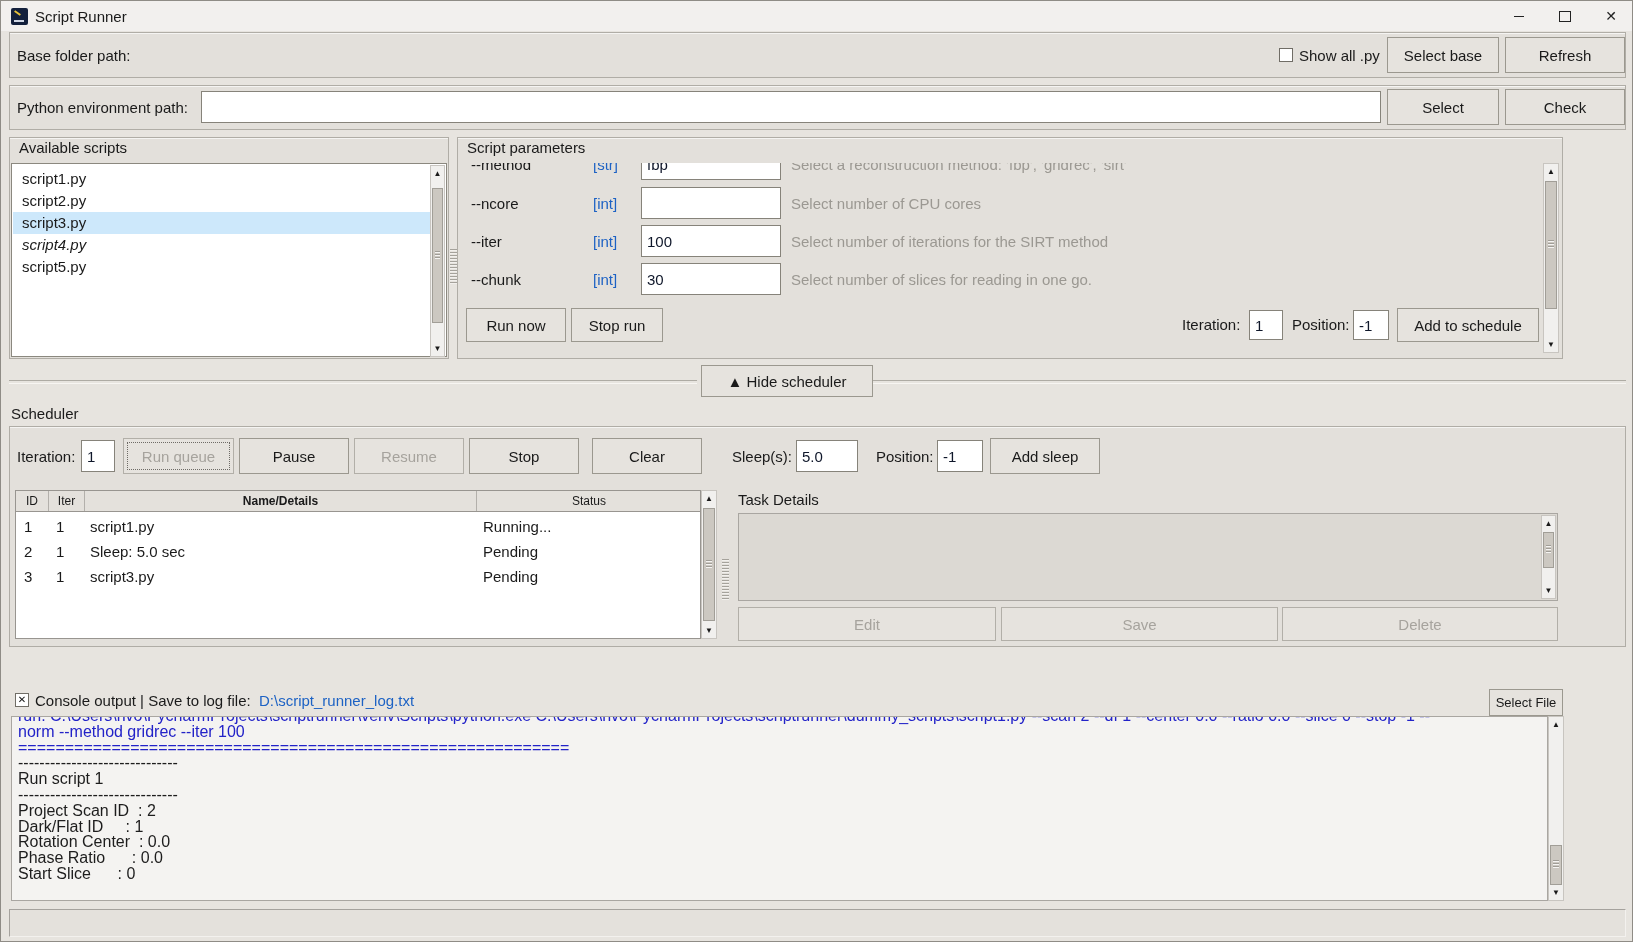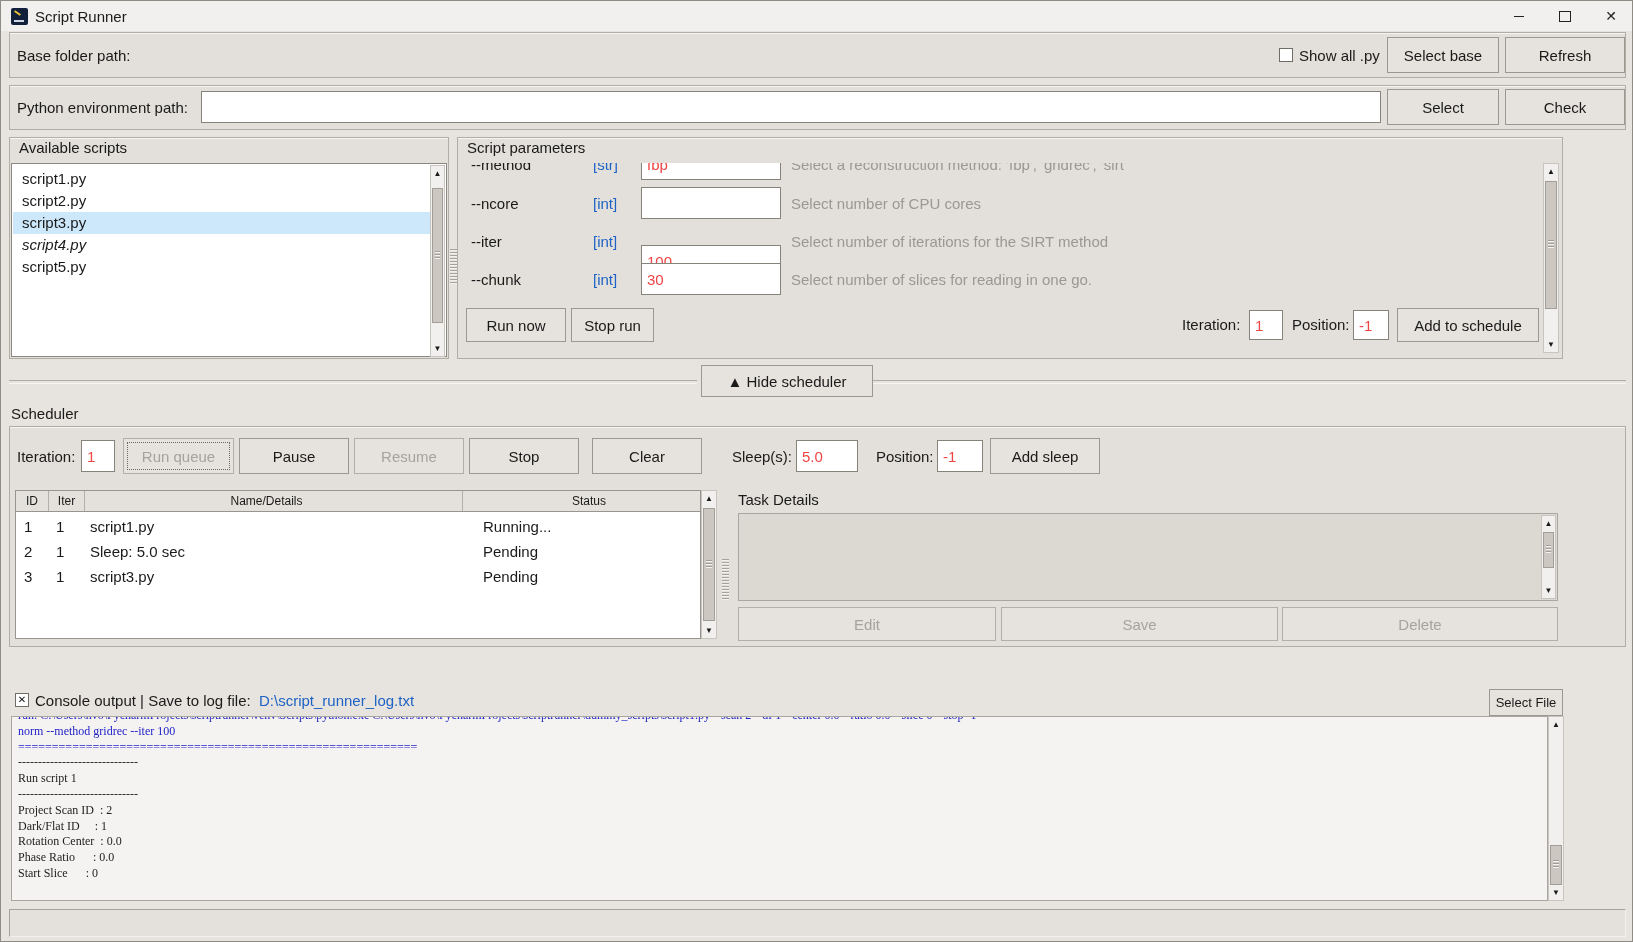--- a/index.html
+++ b/index.html
@@ -7,21 +7,21 @@
           font-family:"Liberation Sans","DejaVu Sans",sans-serif;overflow:hidden;box-sizing:border-box;color:#1a1a1a;}
   .abs{position:absolute;box-sizing:border-box;}
   .lbl{position:absolute;font-size:15px;color:#1a1a1a;white-space:nowrap;}
   .blue{color:#1d62c4;}
   .gray{color:#9b9892;}
   .btn{position:absolute;display:flex;align-items:center;justify-content:center;font-size:15px;color:#1a1a1a;
        background:#e6e3de;border:1px solid #9b988f;box-sizing:border-box;cursor:default;white-space:nowrap;}
   .btn.dis{color:#a6a39d;border-color:#b2afa8;}
   .btn.focusdot{outline:1px dotted #6e6b66;outline-offset:-5px;}
   .inp{position:absolute;background:#fff;border:1px solid #86837a;font-size:15px;padding:0 5px;
-       box-sizing:border-box;font-family:inherit;color:#ef4444;outline:none;}
+       box-sizing:border-box;font-family:inherit;color:#0f172a;outline:none;}
   .frame{position:absolute;background:#e3e0db;border:1px solid #b0ada6;box-shadow:inset 0 1px 0 rgba(255,255,255,.65);box-sizing:border-box;}
   .titlebar{position:absolute;left:0;top:0;width:100%;height:30px;background:#f2f0ee;}
   .wbtn{position:absolute;top:0;width:46px;height:30px;display:flex;align-items:center;justify-content:center;font-size:13px;color:#222;}
   .sunkline{position:absolute;height:2px;border-top:1px solid #aeaba4;border-bottom:1px solid #f7f5f2;}
   
   .listbox{position:absolute;background:#fff;border:1px solid #8b887f;}
   .litem{position:absolute;left:1px;font-size:15px;padding:2px 0 0 9px;width:418px;height:22px;box-sizing:border-box;white-space:nowrap;}
   .litem.sel{background:#cde8fb;}
   
   .sb{position:absolute;background:#f1f0ee;border:1px solid #c8c5c0;box-sizing:border-box;}
@@ -33,21 +33,21 @@
   
   .cb{position:absolute;width:14px;height:14px;background:#fff;border:1px solid #706d66;box-sizing:border-box;
       display:flex;align-items:center;justify-content:center;font-size:10px;font-weight:bold;color:#111;line-height:1;}
   
   .thead{position:absolute;background:#e4e1dc;border:1px solid #989590;box-sizing:border-box;}
   .thcell{position:absolute;top:0;height:100%;border-right:1px solid #b3b0ab;font-size:12px;display:flex;align-items:center;justify-content:center;box-sizing:border-box;}
   .tbody{position:absolute;background:#fff;border:1px solid #989590;border-top:none;box-sizing:border-box;}
   .tcell{position:absolute;font-size:15px;white-space:nowrap;}
   
   .console{position:absolute;background:#f4f3f1;border:1px solid #a9a6a1;overflow:hidden;box-sizing:border-box;}
-  .cl{position:relative;white-space:pre;font-family:Liberation Serif, serif;font-size:12px;line-height:15.8px;color:#1d1d1d;}
+  .cl{position:relative;white-space:pre;font-family:Liberation Sans, sans-serif;font-size:16px;line-height:15.8px;color:#1d1d1d;}
   .cl.cb2{color:#2222c8;}
   .statusbar{position:absolute;background:#e4e1dc;border:1px solid #a5a29d;border-bottom-color:#f3f1ee;border-right-color:#f3f1ee;box-sizing:border-box;}
   .appicon{position:absolute;left:10px;top:7px;width:17px;height:17px;background:#13203c;border-radius:2px;overflow:hidden;}
   .appicon i{position:absolute;left:3px;top:4px;width:7px;height:2px;background:#e8c33a;transform:rotate(35deg);}
   .appicon b{position:absolute;left:3px;bottom:3px;width:10px;height:2px;background:#cfd6e4;}
   .maxglyph{width:10px;height:9px;border:1px solid #222;}
   .minglyph{width:10px;height:1px;background:#222;}
 </style>
 </head>
 <body>
@@ -109,39 +109,39 @@
     <input class="inp" style="left: 182px; top: -15px; width: 140px; height: 32px;" value="fbp">
     <span class="lbl gray" style="left:332px;top:-7px;">Select a reconstruction method: 'fbp', 'gridrec', 'sirt'</span>
 
     <span class="lbl" style="left:12px;top:32px;">--ncore</span>
     <span class="lbl blue" style="left:134px;top:32px;">[int]</span>
     <input class="inp" style="left: 182px; top: 24px; width: 140px; height: 32px;" value="">
     <span class="lbl gray" style="left:332px;top:32px;">Select number of CPU cores</span>
 
     <span class="lbl" style="left:12px;top:70px;">--iter</span>
     <span class="lbl blue" style="left:134px;top:70px;">[int]</span>
-    <input class="inp" style="left: 182px; top: 62px; width: 140px; height: 32px; margin-top: 20px;" value="100">
+    <input class="inp" style="left: 182px; top: 62px; width: 140px; height: 32px;" value="100">
     <span class="lbl gray" style="left:332px;top:70px;">Select number of iterations for the SIRT method</span>
 
     <span class="lbl" style="left:12px;top:108px;">--chunk</span>
     <span class="lbl blue" style="left:134px;top:108px;">[int]</span>
     <input class="inp" style="left: 182px; top: 100px; width: 140px; height: 32px;" value="30">
     <span class="lbl gray" style="left:332px;top:108px;">Select number of slices for reading in one go.</span>
   </div>
 
   <div class="sb" style="left:1542px;top:162px;width:16px;height:190px;">
     <span class="ar" style="top:0;">▲</span>
     <span class="ar" style="bottom:0;">▼</span>
     <span class="th" style="top:17px;height:128px;"></span>
   </div>
 
   <span class="grip" style="left:449px;top:248px;width:7px;height:36px;"></span>
 
   <div class="btn" style="left:465px;top:307px;width:100px;height:34px;">Run now</div>
-  <div class="btn" style="left:570px;top:307px;width:83px;height:34px;">Stop run</div>
+  <div class="btn" style="left:570px;top:307px;width:92px;height:34px;">Stop run</div>
   <span class="lbl" style="left:1181px;top:315px;">Iteration:</span>
   <input class="inp" style="left: 1248px; top: 309px; width: 34px; height: 30px;" value="1">
   <span class="lbl" style="left:1291px;top:315px;">Position:</span>
   <input class="inp" style="left: 1352px; top: 309px; width: 36px; height: 30px;" value="-1">
   <div class="btn" style="left:1396px;top:307px;width:142px;height:34px;">Add to schedule</div>
 
   <div class="sunkline" style="left:8px;top:379px;width:688px;"></div>
   <div class="sunkline" style="left:872px;top:379px;width:753px;"></div>
   <div class="btn" style="left:700px;top:364px;width:172px;height:32px;">▲ Hide scheduler</div>
 
@@ -157,21 +157,21 @@
   <div class="btn" style="left:591px;top:437px;width:110px;height:36px;">Clear</div>
   <span class="lbl" style="left:731px;top:447px;">Sleep(s):</span>
   <input class="inp" style="left: 795px; top: 439px; width: 62px; height: 32px;" value="5.0">
   <span class="lbl" style="left:875px;top:447px;">Position:</span>
   <input class="inp" style="left: 936px; top: 439px; width: 46px; height: 32px;" value="-1">
   <div class="btn" style="left:989px;top:437px;width:110px;height:36px;">Add sleep</div>
 
   <div class="thead" style="left:14px;top:489px;width:686px;height:22px;">
     <span class="thcell" style="left:0;width:33px;">ID</span>
     <span class="thcell" style="left:33px;width:36px;">Iter</span>
-    <span class="thcell" style="left:55px;width:392px;">Name/Details</span>
+    <span class="thcell" style="left:69px;width:392px;font-weight:bold;">Name/Details</span>
     <span class="thcell" style="left:461px;width:224px;border-right:none;">Status</span>
   </div>
   <div class="tbody" style="left:14px;top:511px;width:686px;height:127px;">
     <div>
       <span class="tcell" style="left:8px;top:6px;">1</span>
       <span class="tcell" style="left:40px;top:6px;">1</span>
       <span class="tcell" style="left:74px;top:6px;">script1.py</span>
       <span class="tcell" style="left:467px;top:6px;">Running...</span>
     </div>
     <div>

